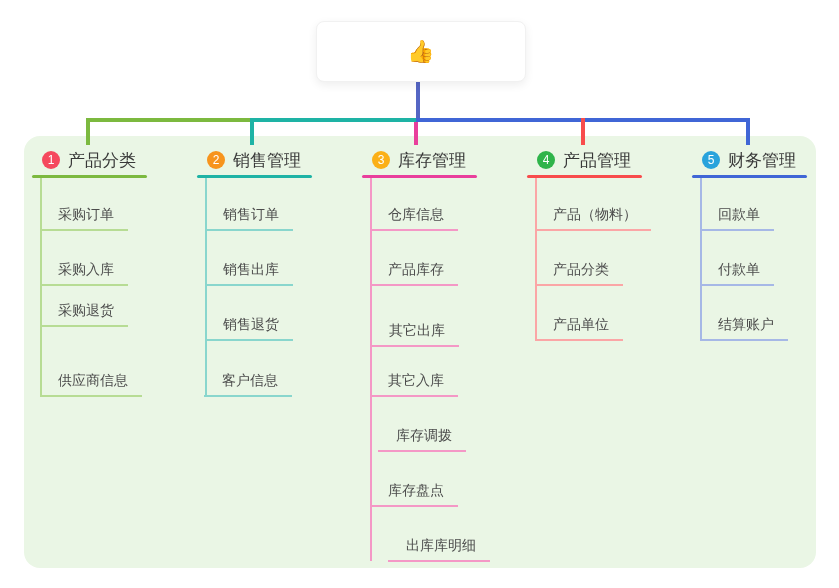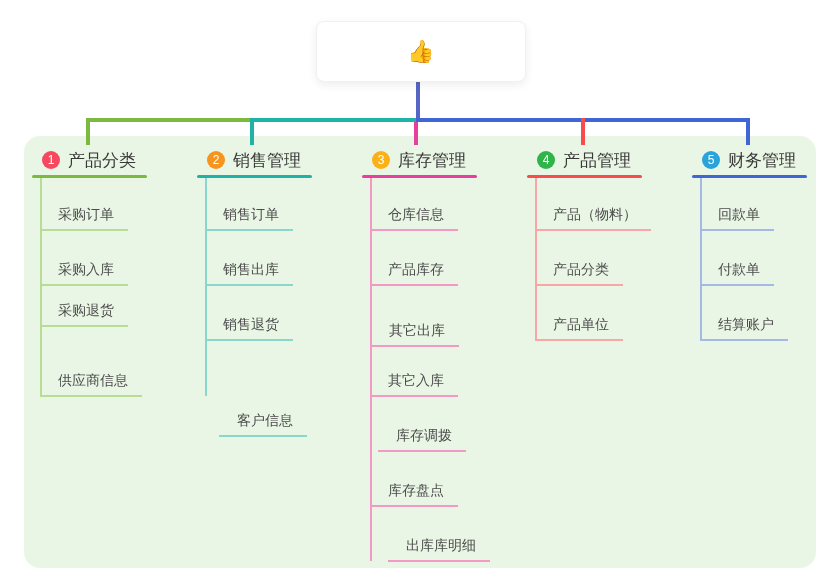--- a/index.html
+++ b/index.html
@@ -73,21 +73,21 @@
       <div class="child-item" style="left: 40px; top: 371px;"><span style="border-bottom-color: rgb(183, 220, 148);">供应商信息</span></div>
       <div class="branch-title" style="left: 207px; top: 149px;">
         <div class="badge" style="background: rgb(247, 148, 29);">2</div>
         <span>销售管理</span>
       </div>
       <div class="t-underline" style="left: 197px; background: rgb(30, 179, 165);"></div>
       <div class="sideline" style="left: 205px; top: 178px; height: 218px; background: rgb(137, 214, 205);"></div>
       <div class="child-item" style="left: 205px; top: 205px;"><span style="border-bottom-color: rgb(137, 214, 205);">销售订单</span></div>
       <div class="child-item" style="left: 205px; top: 260px;"><span style="border-bottom-color: rgb(137, 214, 205);">销售出库</span></div>
       <div class="child-item" style="left: 205px; top: 315px;"><span style="border-bottom-color: rgb(137, 214, 205);">销售退货</span></div>
-      <div class="child-item" style="left: 219px; top: 371px; margin-top: 40px;"><span style="border-bottom-color: rgb(137, 214, 205);">客户信息</span></div>
+      <div class="child-item" style="left: 204px; top: 371px;"><span style="border-bottom-color: rgb(137, 214, 205);">客户信息</span></div>
       <div class="branch-title" style="left: 372px; top: 149px;">
         <div class="badge" style="background: rgb(251, 176, 23);">3</div>
         <span>库存管理</span>
       </div>
       <div class="t-underline" style="left: 362px; background: rgb(233, 63, 156);"></div>
       <div class="sideline" style="left: 370px; top: 178px; height: 383px; background: rgb(244, 152, 198);"></div>
       <div class="child-item" style="left: 370px; top: 205px;"><span style="border-bottom-color: rgb(244, 152, 198);">仓库信息</span></div>
       <div class="child-item" style="left: 370px; top: 260px;"><span style="border-bottom-color: rgb(244, 152, 198);">产品库存</span></div>
       <div class="child-item" style="left: 371px; top: 315px; margin-top: 6px;"><span style="border-bottom-color: rgb(244, 152, 198);">其它出库</span></div>
       <div class="child-item" style="left: 370px; top: 371px;"><span style="border-bottom-color: rgb(244, 152, 198);">其它入库</span></div>

